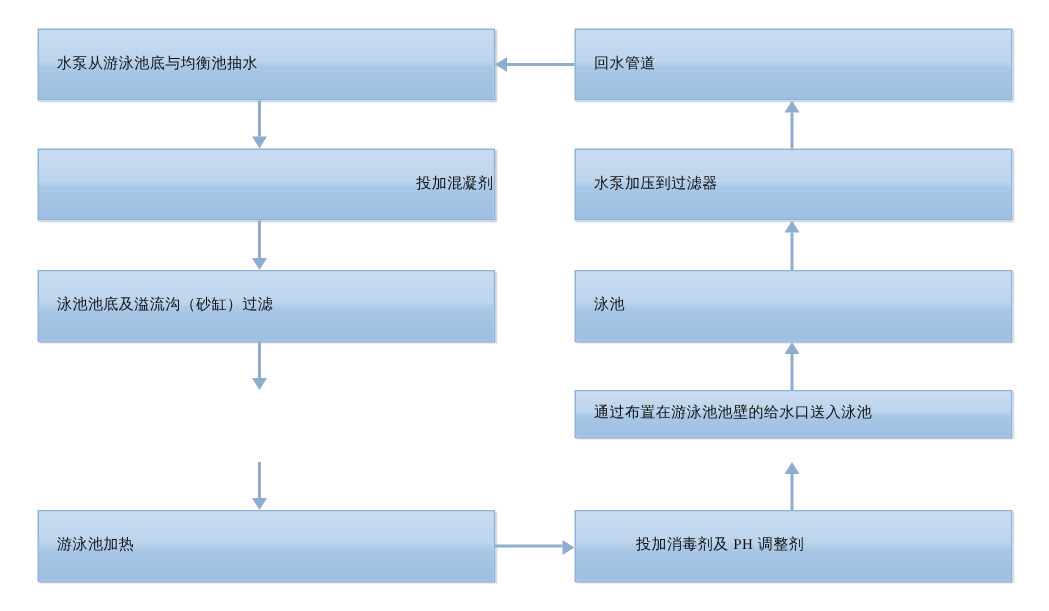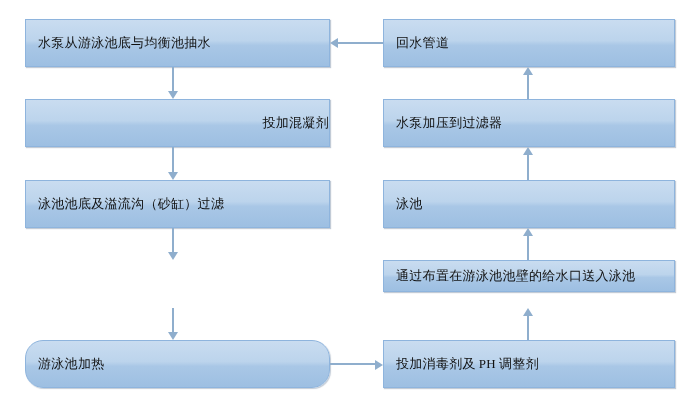--- a/index.html
+++ b/index.html
@@ -19,21 +19,21 @@
   }
   .node {
     position: absolute;
     box-sizing: border-box;
     border: 1px solid #8eb4dd;
     background: linear-gradient(to bottom, #c9dcf0 0%, #bcd4ec 45%, #a9c7e6 55%, #9dbfe2 100%);
     box-shadow: 1px 1px 1px rgba(120,140,165,0.45);
     display: flex;
     align-items: center;
     color: #101010;
-    font-size: 13px;
+    font-size: 10px;
     line-height: 1.2;
     letter-spacing: 0.3px;
     white-space: nowrap;
   }
   .node .label {
     padding-left: 12px;
   }
   .node .label .lat {
     font-family: "Liberation Serif", serif;
     padding: 0 3px;
@@ -83,41 +83,41 @@
 
   <div class="node" style="left:25px; top:99px; width:305px; height:48px;justify-content:flex-end;">
     <span class="label">投加混凝剂</span>
   </div>
 
   <div class="node" style="left:25px; top:180px; width:305px; height:48px;">
     <span class="label">泳池池底及溢流沟（砂缸）过滤</span>
   </div>
 
 
-  <div class="node" style="left:25px; top:340px; width:305px; height:48px;border-radius:18px;">
+  <div class="node" style="left:25px; top:340px; width:305px; height:48px;">
     <span class="label">游泳池加热</span>
   </div>
 
   <div class="node" style="left:383px; top:19px; width:292px; height:48px;">
     <span class="label">回水管道</span>
   </div>
 
   <div class="node" style="left:383px; top:99px; width:292px; height:48px;">
     <span class="label">水泵加压到过滤器</span>
   </div>
 
   <div class="node" style="left:383px; top:180px; width:292px; height:48px;">
     <span class="label">泳池</span>
   </div>
 
   <div class="node" style="left:383px; top:260px; width:292px; height:32px;">
     <span class="label">通过布置在游泳池池壁的给水口送入泳池</span>
   </div>
 
-  <div class="node" style="left:383px; top:340px; width:292px; height:48px;">
+  <div class="node" style="left:383px; top:340px; width:292px; height:48px;padding-left:28px;">
     <span class="label"><span>投加消毒剂及</span><span class="lat">PH</span><span>调整剂</span></span>
   </div>
 
   <div class="conn v" style="left:172px; top:67px; height:24px;"></div>
   <div class="head down" style="left:168px; top:91px;"></div>
 
   <div class="conn v" style="left:172px; top:147px; height:25px;"></div>
   <div class="head down" style="left:168px; top:172px;"></div>
 
   <div class="conn v" style="left:172px; top:228px; height:24px;"></div>

